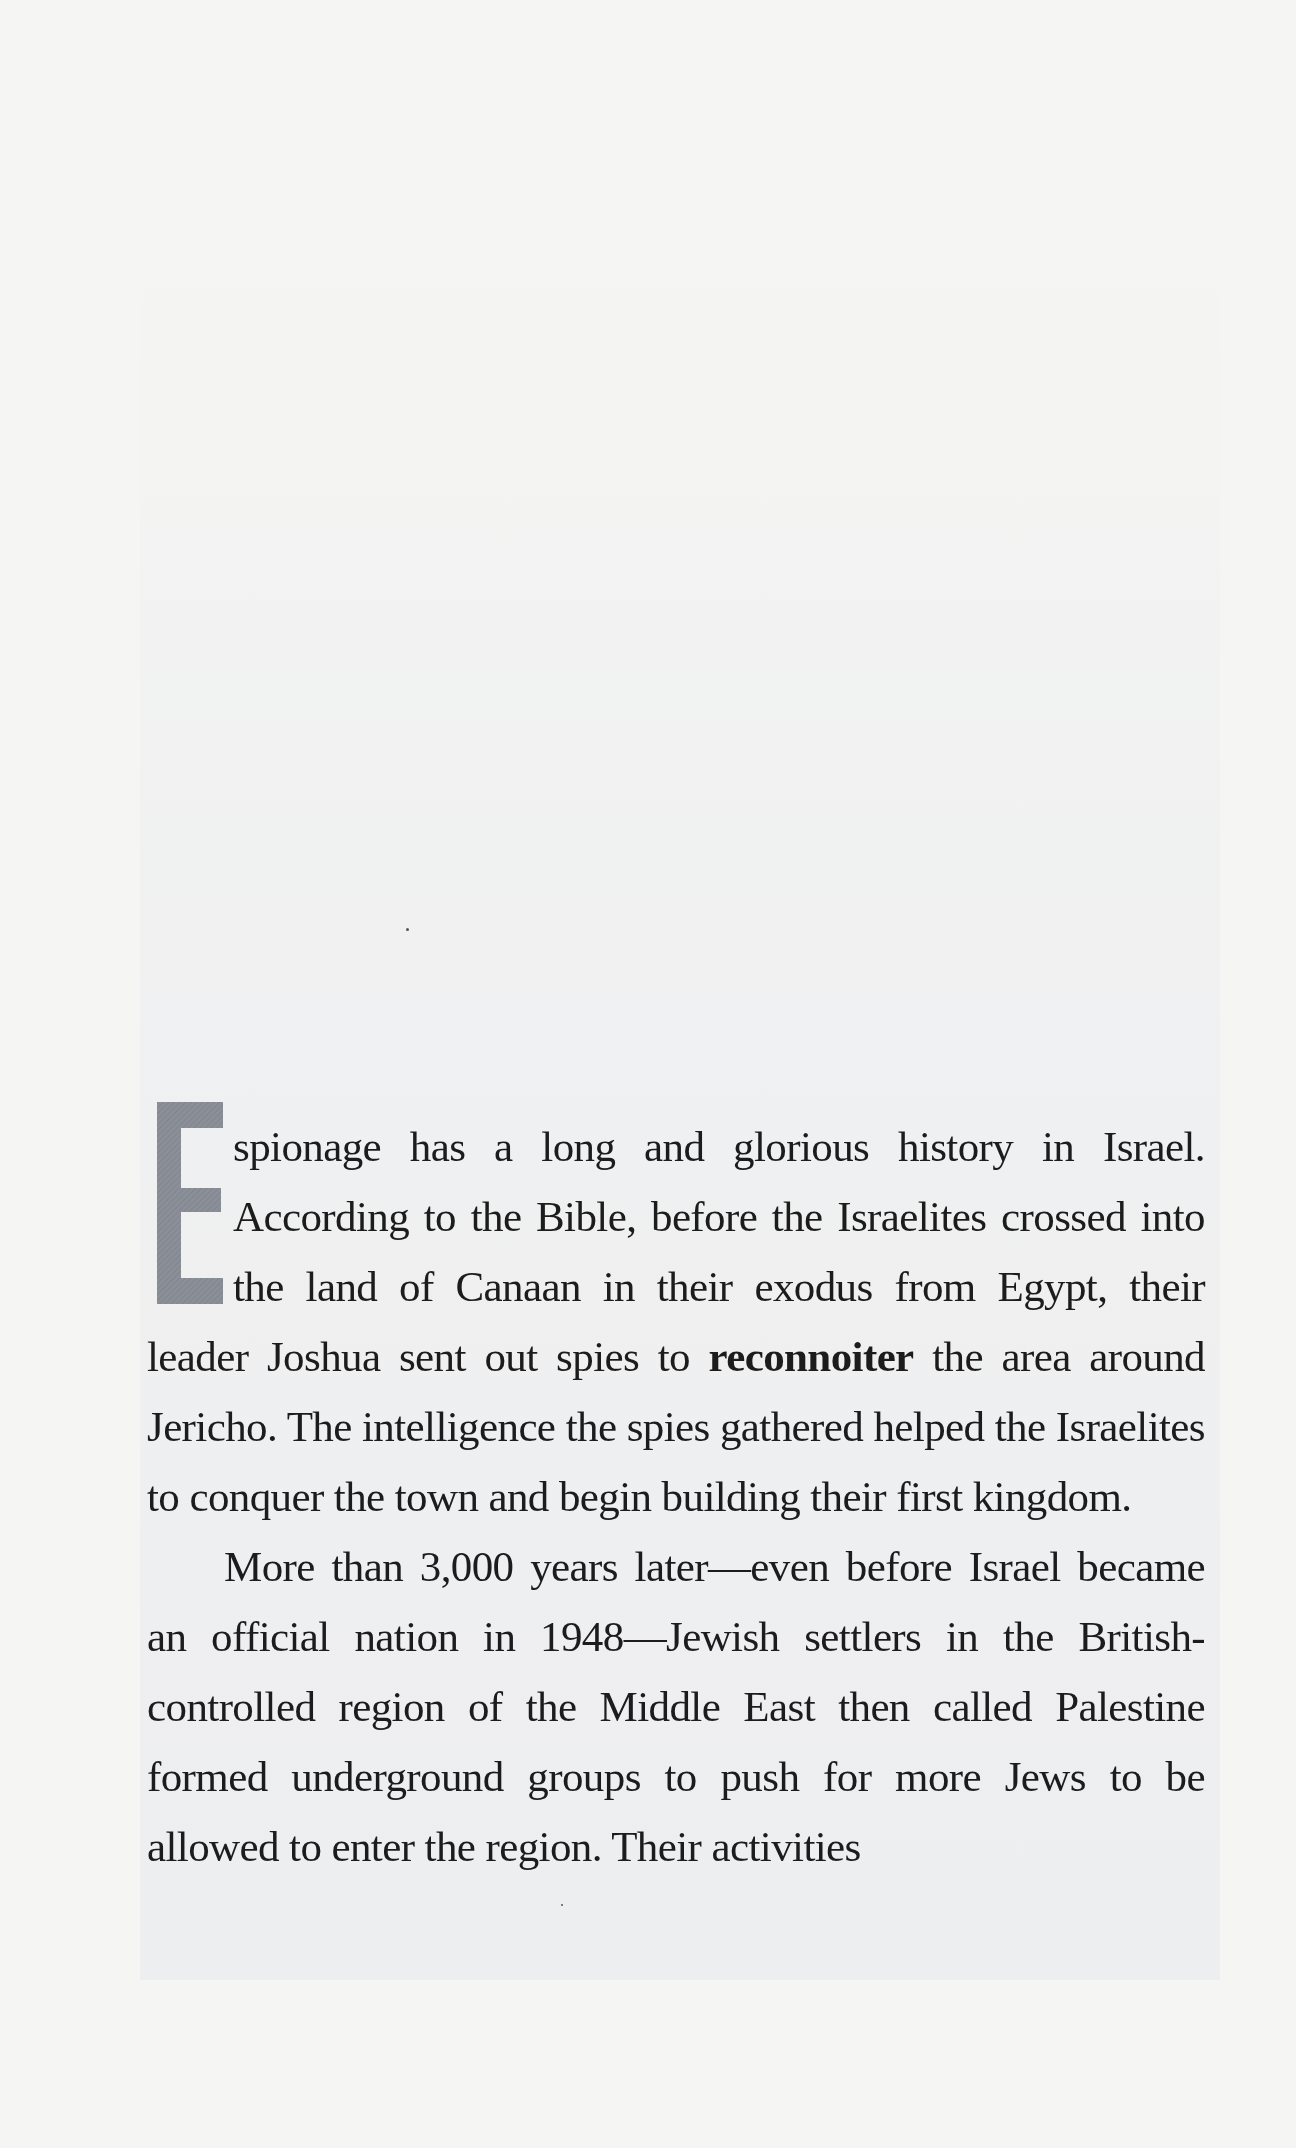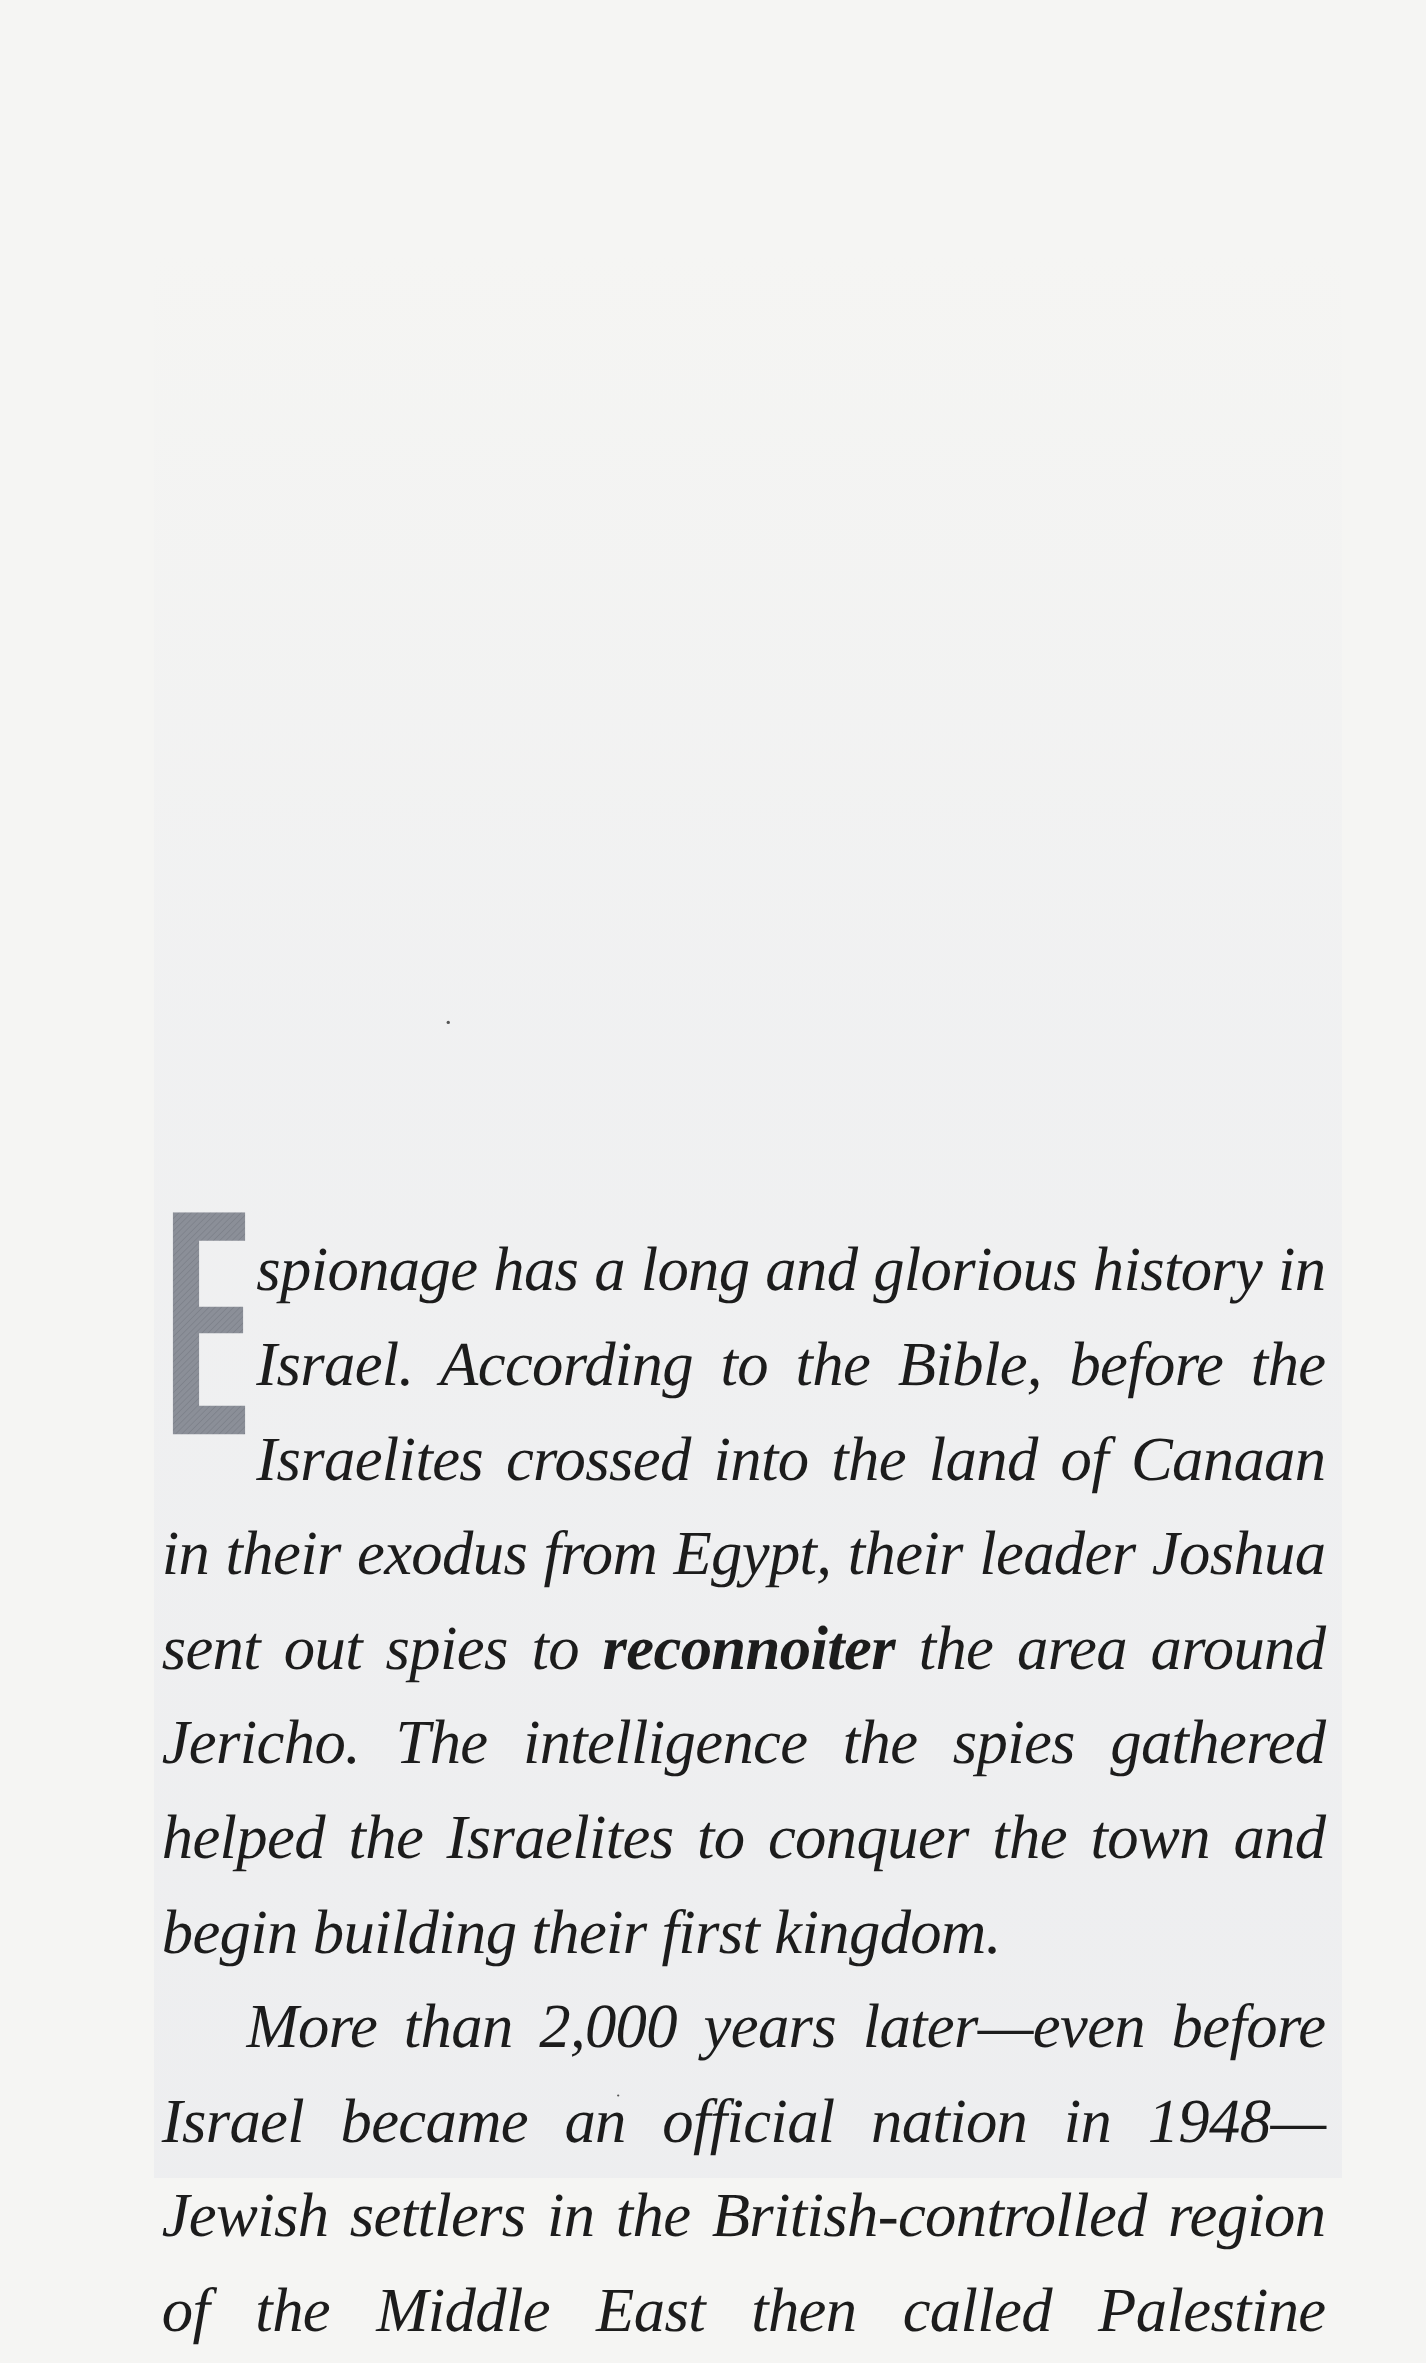--- a/index.html
+++ b/index.html
@@ -24,27 +24,26 @@
       background: linear-gradient(180deg, rgba(236,237,240,0.0) 0%, rgba(236,237,240,0.55) 40%, rgba(234,235,238,0.7) 100%);
     }
     .text-block {
       position: absolute;
       left: 147px;
       top: 1112px;
       width: 1058px;
     }
     .para {
       margin: 0;
-      font-size: 57px;
-      line-height: 86px;
+      font-size: 43px;
+      line-height: 70px;
       text-align: justify;
       text-align-last: left;
       letter-spacing: -0.6px;
       word-spacing: 0px;
-      font-style: italic;
     }
     .para + .para {
       text-indent: 77px;
     }
     .drop-cap {
       float: left;
       width: 66px;
       height: 202px;
       margin: -10px 10px 0 10px;
       position: relative;
@@ -73,17 +72,17 @@
         <svg width="66" height="202" viewBox="0 0 66 202">
       <defs>
         <pattern id="hatch" width="4" height="4" patternUnits="userSpaceOnUse" patternTransform="rotate(45)">
           <rect width="4" height="4" fill="#8b8f98"></rect>
           <line x1="0" y1="0" x2="0" y2="4" stroke="#7a7e87" stroke-width="1.2"></line>
         </pattern>
       </defs>
       <path d="M0 0 H66 V26 H24 V86 H64 V110 H24 V176 H66 V202 H0 Z" fill="url(#hatch)"></path>
     </svg>
       </span><span>spionage</span><span> has a long and glorious history in Israel. According to the Bible, before the Israelites crossed into the land of Canaan in their exodus from Egypt, their leader Joshua sent out spies to </span><span class="bold">reconnoiter</span><span> the area around Jericho. The intelligence the spies gathered helped the Israelites to conquer the town and begin building their first kingdom.</span></p>
-  <p class="para">More than 2,000 years later—even before Israel became an official nation in 1948—Jewish settlers in the British-controlled region of the Middle East then called Palestine formed underground groups to push for more Jews to be allowed to enter the region. Their activities</p>
+  <p class="para">More than 3,000 years later—even before Israel became an official nation in 1948—Jewish settlers in the British-controlled region of the Middle East then called Palestine formed underground groups to push for more Jews to be allowed to enter the region. Their activities</p>
 </div>
 
 <div class="speck" style="left:406px; top:928px;"></div>
 <div class="speck" style="left:561px; top:1904px; width:2px; height:2px;"></div>
 
 </body></html>

